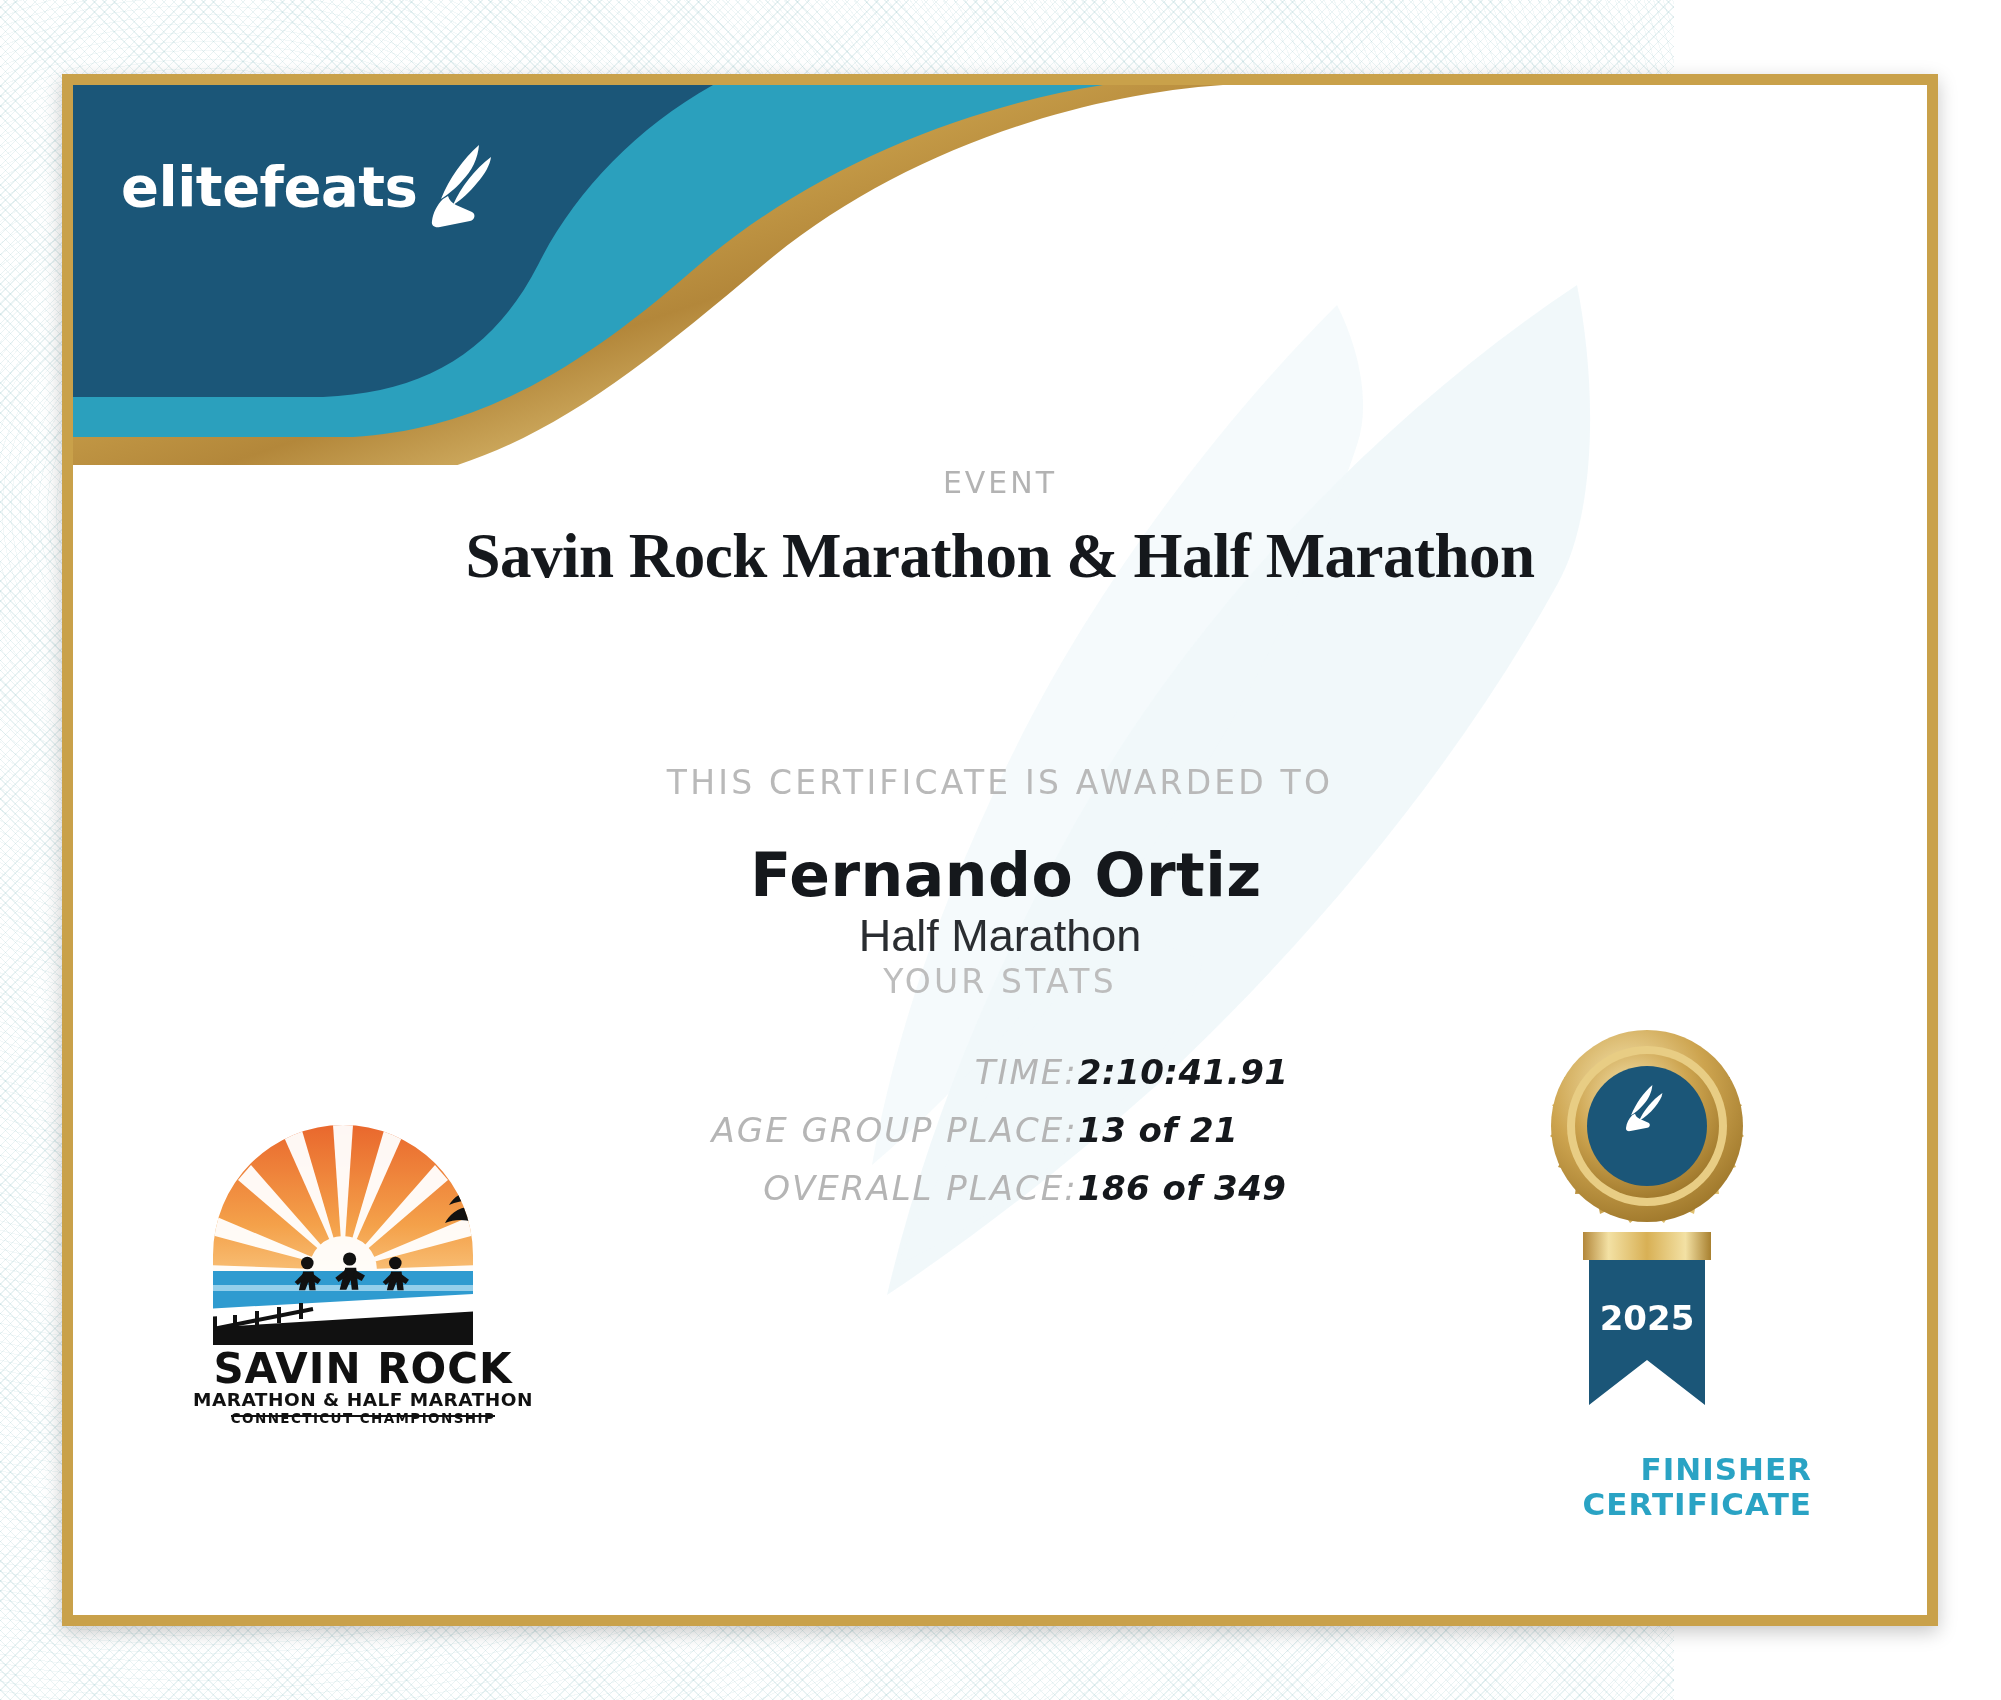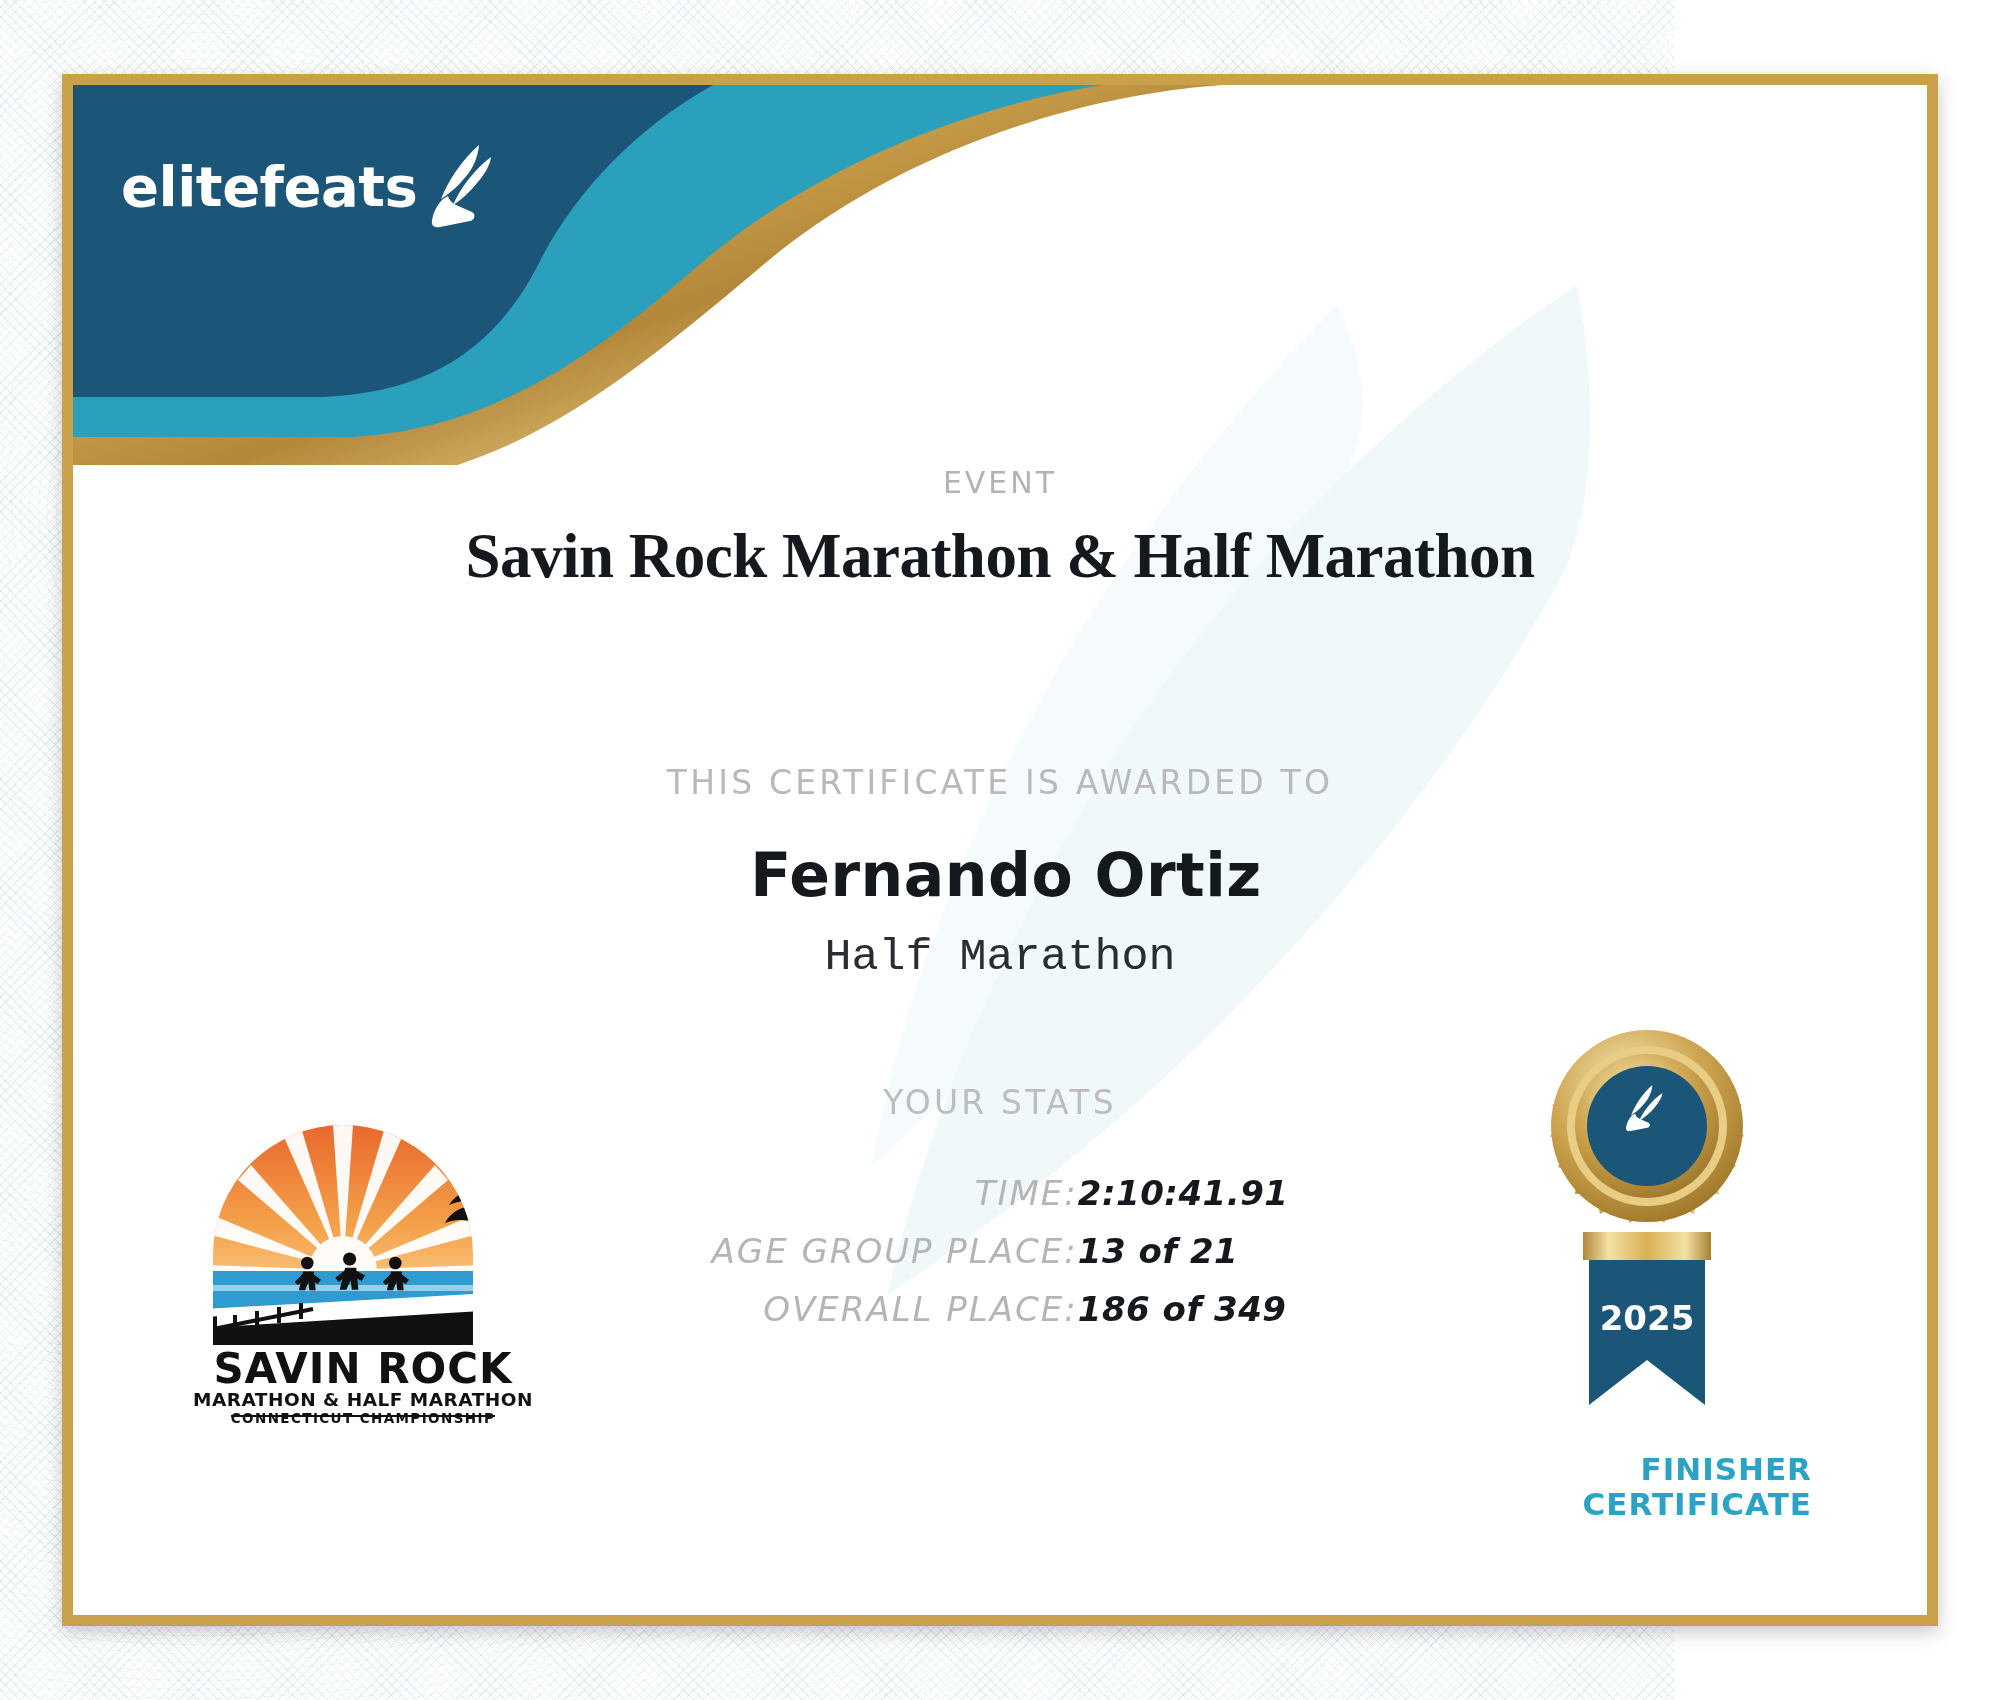--- a/index.html
+++ b/index.html
@@ -114,27 +114,25 @@
   .recipient {
     margin-top: 38px;
     color: #15181c;
     font-size: 60px;
     font-weight: bold;
     letter-spacing: 0.5px;
     font-family: "DejaVu Sans", sans-serif;
     padding-left: 12px;
   }
   .division {
-    margin-top: 22px;
     color: #2a2d31;
     font-size: 45px;
-    font-family: Liberation Mono, monospace;
+    font-family: Liberation Sans, sans-serif;
   }
   .stats-label {
-    margin-top: 100px;
     color: #bdbdbd;
     font-size: 33px;
     letter-spacing: 3.2px;
     font-family: "DejaVu Sans", sans-serif;
   }
 
   
   .stats-table {
     margin: 42px auto 0 auto;
     border-collapse: collapse;

